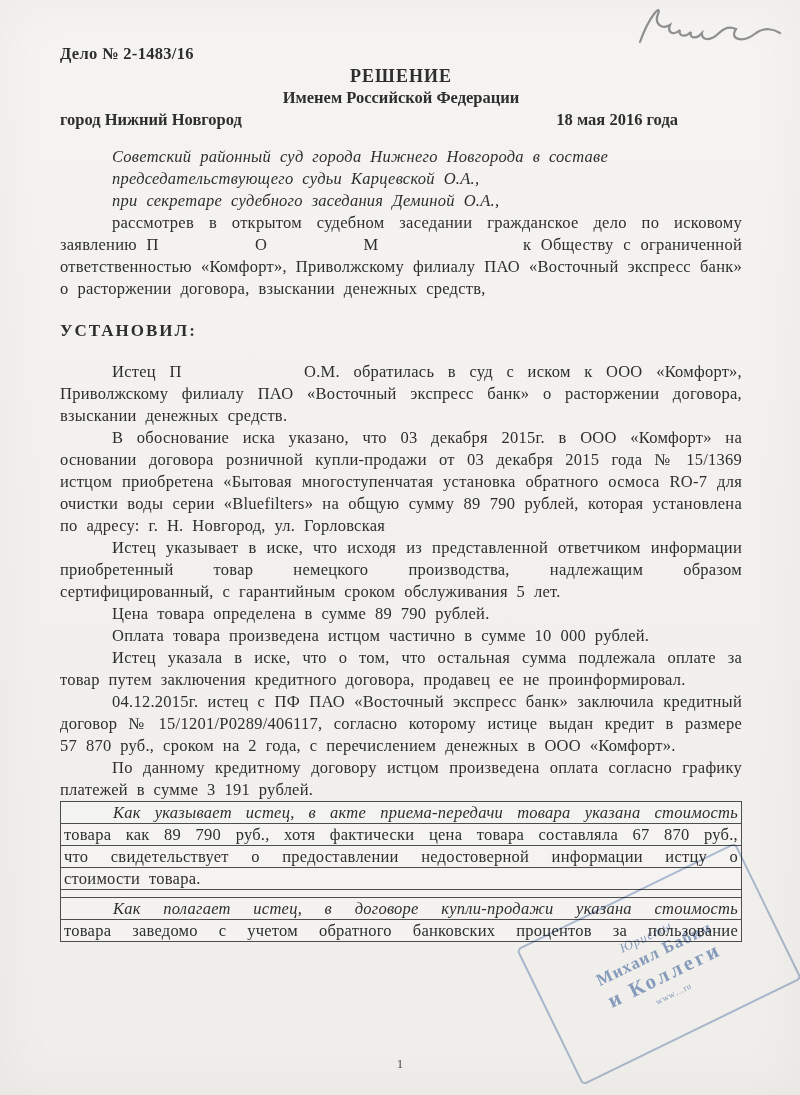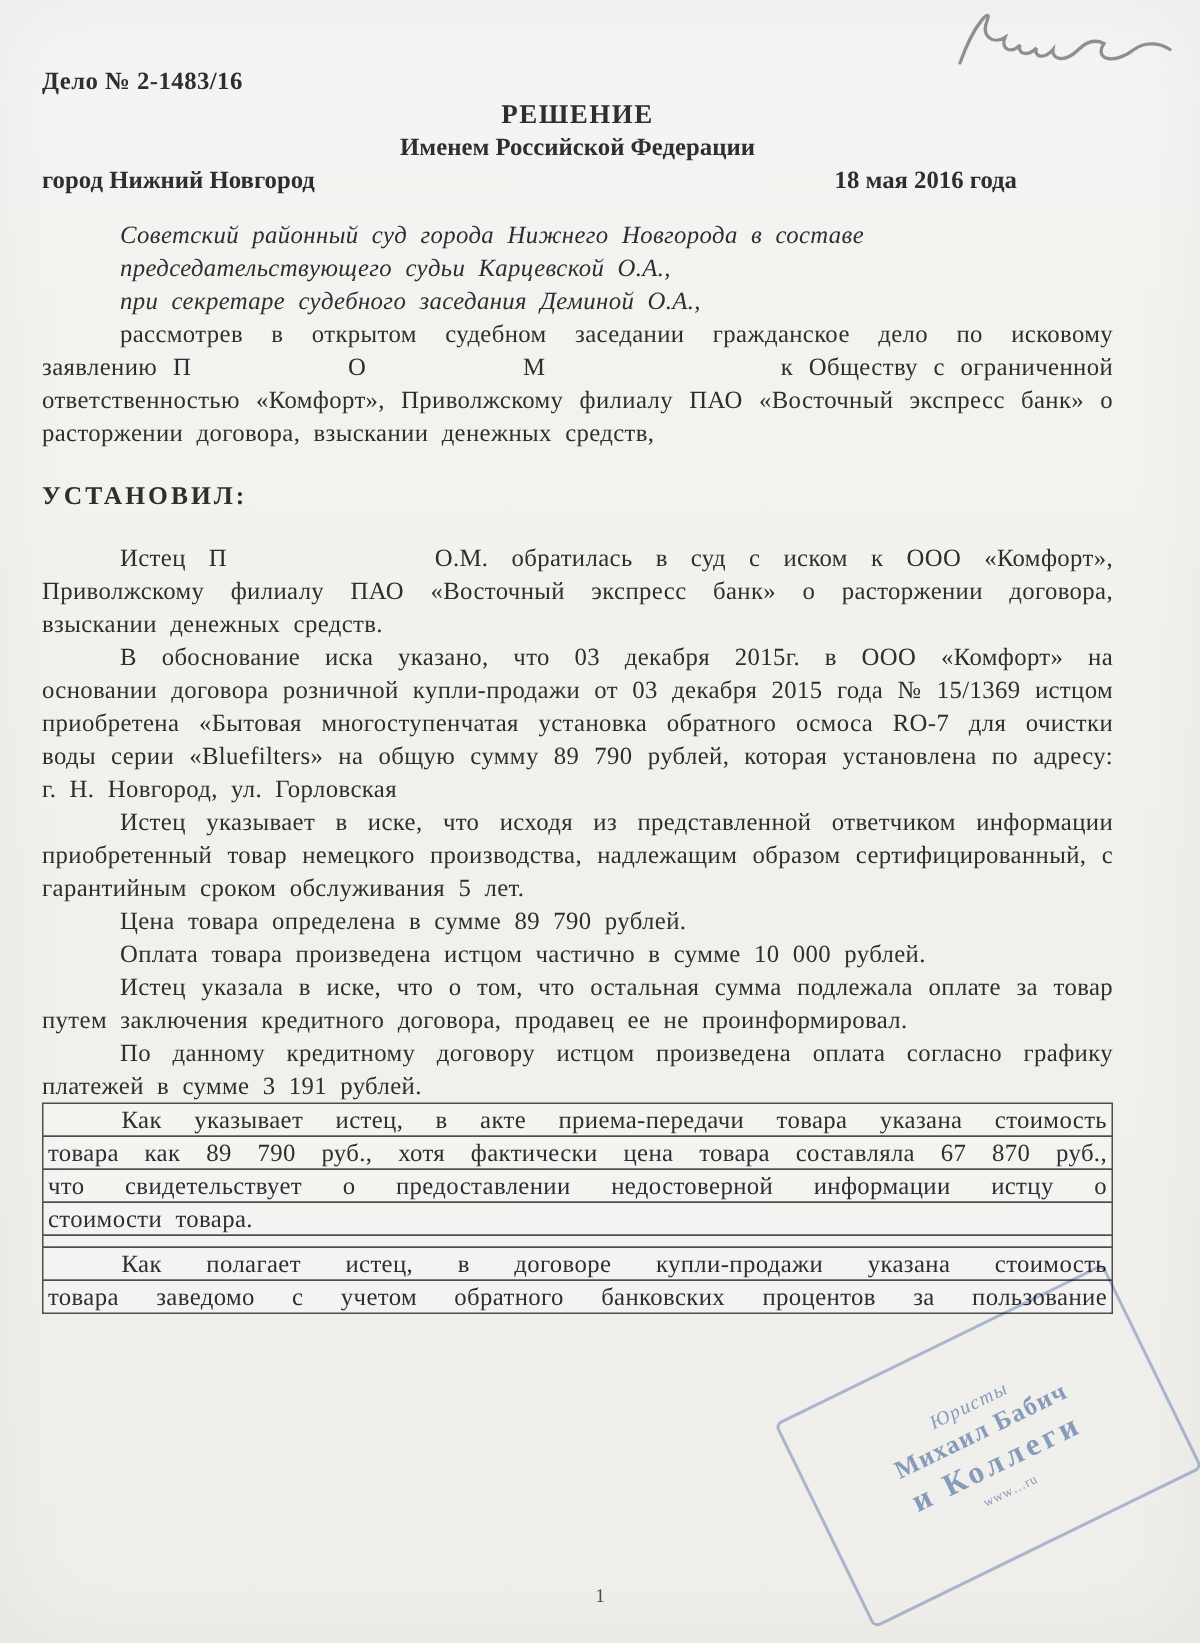--- a/index.html
+++ b/index.html
@@ -6,40 +6,40 @@
   .page {
     position:relative;
     width:800px; height:1095px;
     margin:0 auto;
     background:linear-gradient(180deg,#f5f4f2 0%, #f2f1ee 40%, #efeeeb 100%);
     overflow:hidden;
     font-family:"Liberation Serif", serif;
     color:#2e2e2e;
     box-shadow:inset 0 0 60px rgba(0,0,0,0.04);
   }
-  .content { padding:44px 58px 0 28px; }
+  .content { padding:44px 58px 0 60px; }
   .case-number { font-weight:bold; font-size:16.5px; letter-spacing:0.3px; }
   .doc-title { text-align:center; font-weight:bold; font-size:18px; letter-spacing:1px; margin-top:2px; }
   .doc-subtitle { text-align:center; font-weight:bold; font-size:16.5px; margin-top:1px; }
   .city-date { display:flex; justify-content:space-between; font-weight:bold; font-size:16.5px; margin-top:2px; }
   .city-date .date { margin-right:64px; }
   .textblock { margin-top:16px; font-size:16.5px; line-height:22px; letter-spacing:0.25px; word-spacing:4.5px; }
   p.line { margin:0; text-indent:52px; white-space:nowrap;font-style:italic; }
   p.para { margin:0; text-align:justify; text-indent:52px; }
   .ustanovil { text-align:left; font-weight:bold; font-size:17px; letter-spacing:2px; margin:21px 0 20px 0; }
   .bodyblock { font-size:16.5px; line-height:22px; letter-spacing:0.25px; word-spacing:4.5px; }
   .boxed { font-size:16.5px; line-height:21px; letter-spacing:0.25px; word-spacing:4.5px; margin-top:1px; }
   .boxrow {
     border:1px solid #4d4d4d;
     margin-top:-1px;
     padding:0 3px;
     min-height:21px;
     background:rgba(255,255,255,0.25);
   }
-  .boxrow.indent { text-indent:49px; }
+  .boxrow.indent { text-indent:49px;font-style:italic; }
   .boxrow.stretch { text-align:justify; text-align-last:justify; }
   .boxrow.spacer { min-height:7px; }
   .page-number { position:absolute; left:0; right:0; top:1056px; text-align:center; font-size:13px; color:#4a4a4a; }
   
   .stamp {
     position:absolute; left:537px; top:888px;
     width:240px; height:148px;
     border:2px solid rgba(86,120,178,0.45);
     border-radius:5px;
     transform:rotate(-26deg);
@@ -86,20 +86,21 @@
 
     <div class="ustanovil">УСТАНОВИЛ:</div>
 
     <div class="bodyblock">
       <p class="para">Истец П&nbsp;&nbsp;&nbsp;&nbsp;&nbsp;&nbsp;&nbsp;&nbsp;&nbsp;О.М. обратилась в суд с иском к ООО «Комфорт», Приволжскому филиалу ПАО «Восточный экспресс банк»  о расторжении договора, взыскании денежных средств.</p>
       <p class="para">В обоснование иска указано, что 03 декабря 2015г. в ООО «Комфорт» на основании договора розничной купли-продажи от 03 декабря 2015 года №  15/1369   истцом приобретена «Бытовая многоступенчатая  установка обратного осмоса RO-7 для очистки воды серии «Bluefilters» на общую сумму 89 790  рублей, которая  установлена по адресу: г. Н. Новгород, ул. Горловская</p>
       <p class="para">Истец указывает в иске, что исходя из представленной ответчиком информации приобретенный товар немецкого производства, надлежащим образом сертифицированный, с гарантийным сроком обслуживания 5 лет.</p>
       <p class="para">Цена товара определена в сумме 89 790 рублей.</p>
       <p class="para">Оплата товара произведена истцом частично в сумме 10 000 рублей.</p>
       <p class="para">Истец указала в иске, что о том, что остальная сумма подлежала оплате за товар путем заключения  кредитного договора, продавец ее не проинформировал.</p>
+      <p class="para">04.12.2015г. истец с ПФ ПАО «Восточный экспресс банк» заключила кредитный договор №  15/1201/Р0289/406117, согласно которому истице выдан кредит в размере 57 870 руб., сроком на 2 года, с перечислением денежных в  ООО «Комфорт».</p>
       <p class="para">По данному кредитному договору истцом произведена оплата согласно графику платежей в сумме 3 191 рублей.</p>
     </div>
 
     <div class="boxed">
       <div class="boxrow indent stretch">Как указывает истец, в акте приема-передачи товара указана стоимость</div>
       <div class="boxrow stretch">товара как  89 790 руб., хотя фактически цена товара составляла 67 870 руб.,</div>
       <div class="boxrow stretch">что свидетельствует о предоставлении недостоверной информации истцу о</div>
       <div class="boxrow">стоимости товара.</div>
       <div class="boxrow spacer"></div>
       <div class="boxrow indent stretch">Как полагает истец, в договоре купли-продажи указана стоимость</div>

